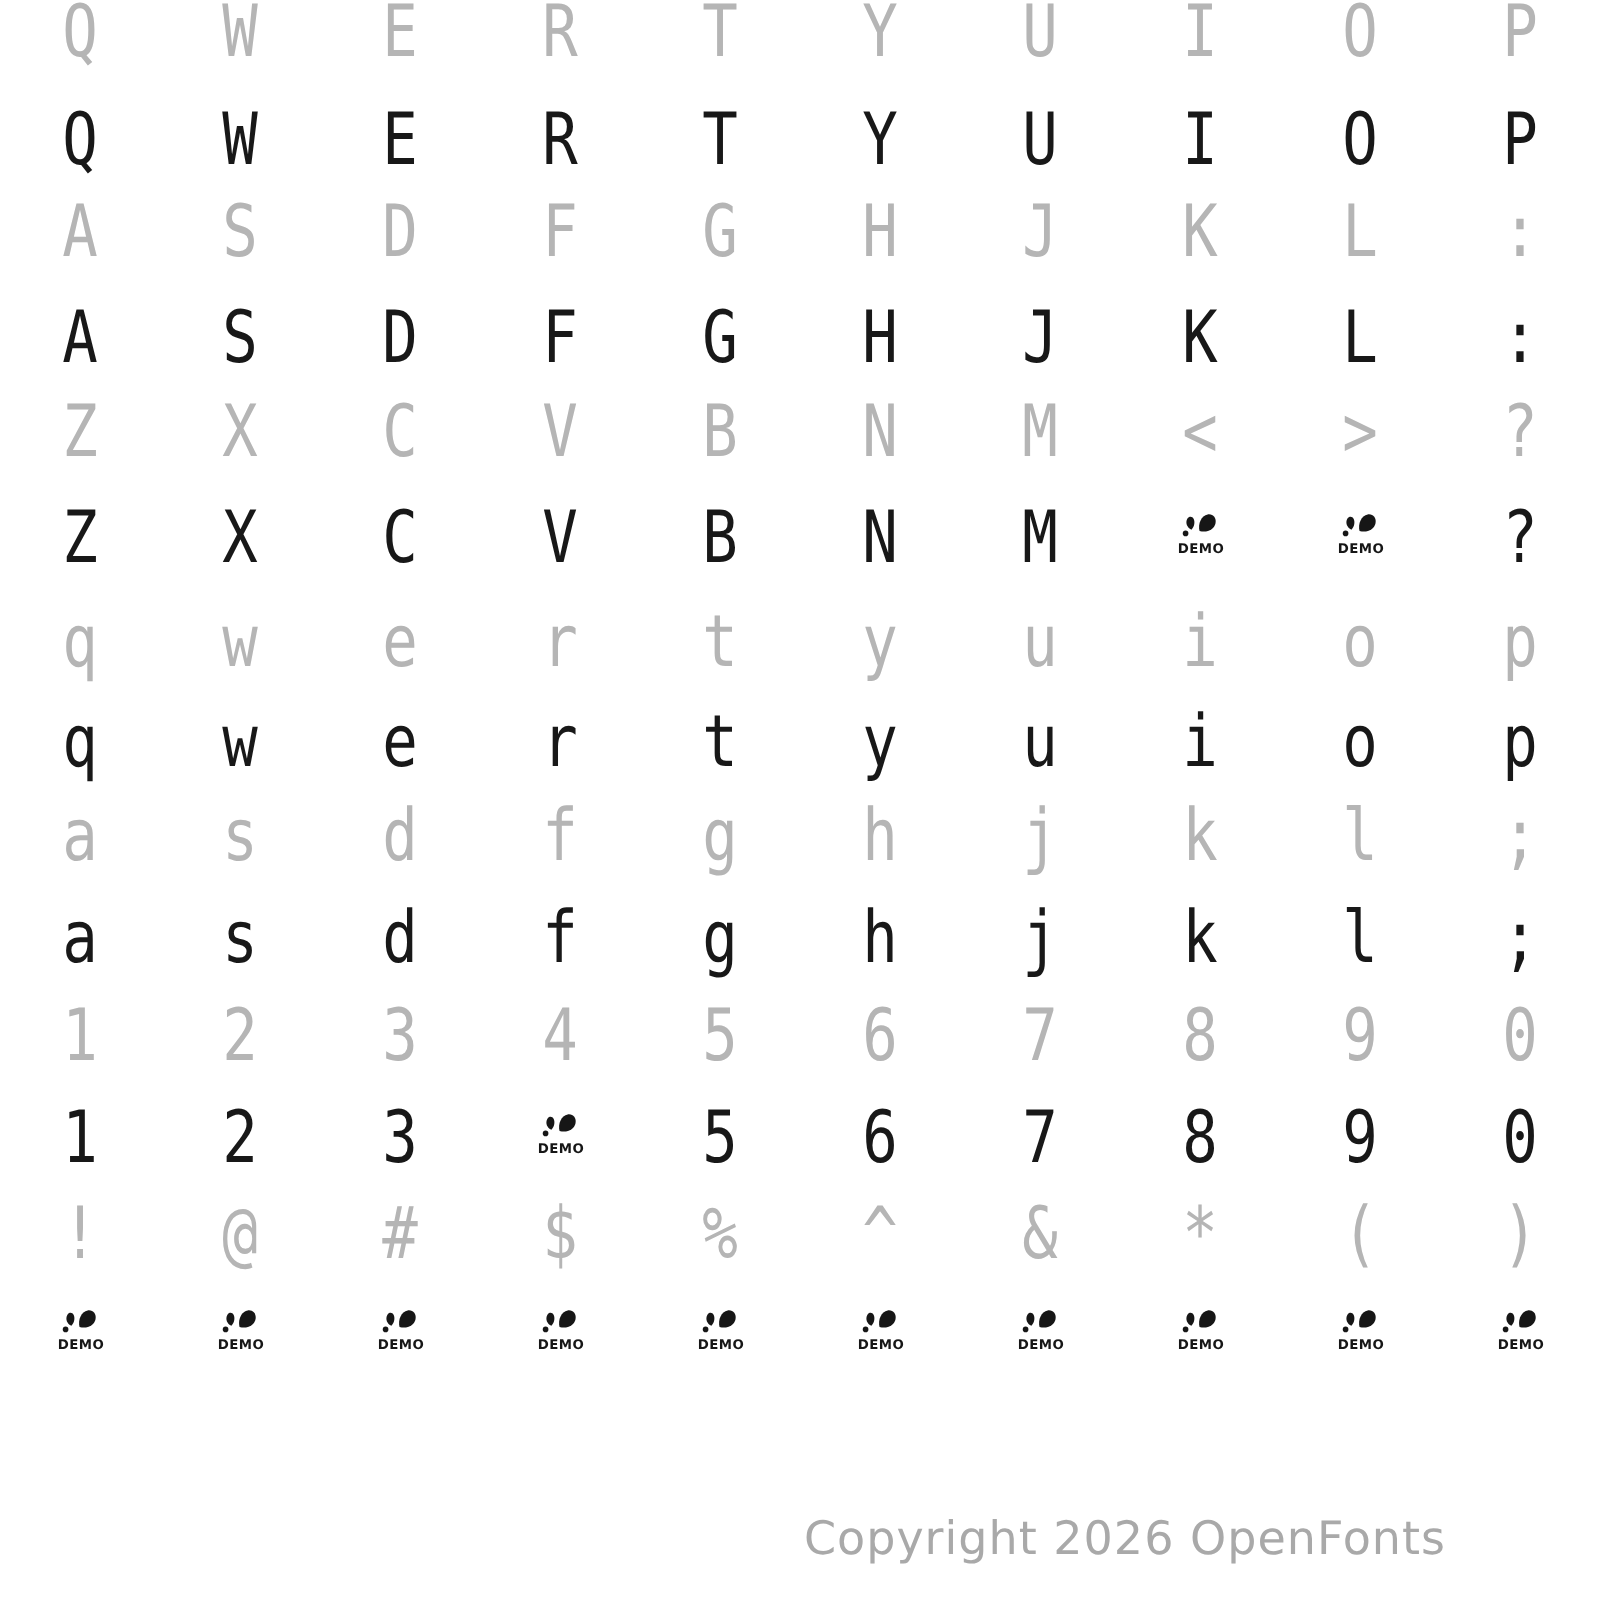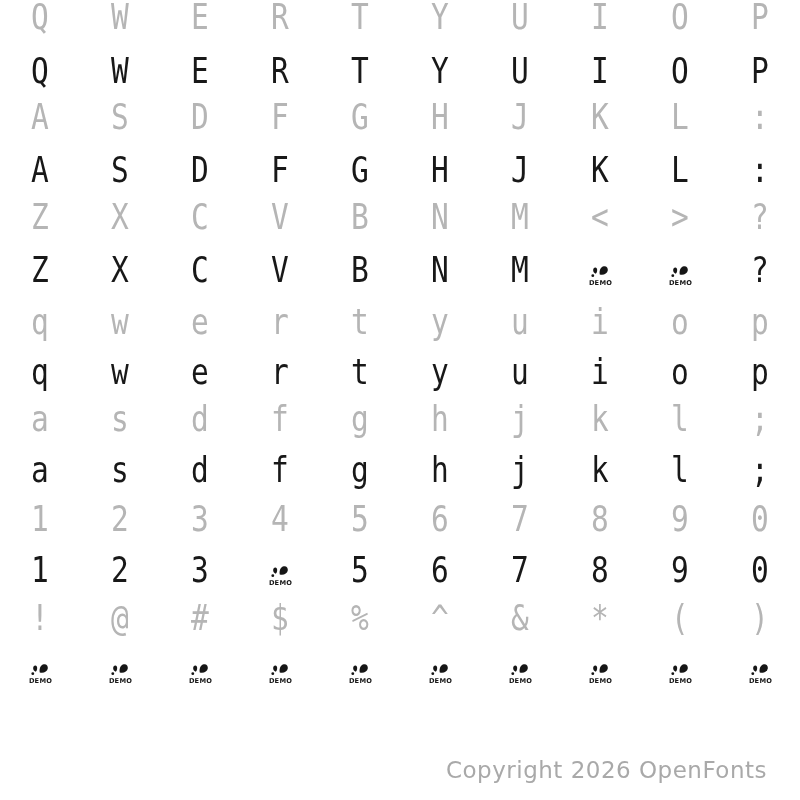--- a/index.html
+++ b/index.html
@@ -19,33 +19,32 @@
     width:80px;height:50px;
     line-height:50px;
     text-align:center;
     font-size:36px;
     transform:scaleX(0.82);
   }
   .row.muted .cell{color:#b5b5b5;}
   .row.strong .cell{color:#181818;}
   .cell.demo{
     transform:none;
-    display:flex;align-items:center;justify-content:center;
+    display:flex;justify-content:center;
   }
   .cell.demo svg{margin-top:10px;display:block;}
   .footer{
     position:absolute;
     top:757px;left:0;width:723px;
     text-align:right;
     font-family:"DejaVu Sans", sans-serif;
     font-size:23px;
     letter-spacing:0.5px;
     color:#a9a9a9;
     white-space:nowrap;
-    margin-left:44px;
   }
 </style>
 </head>
 <body>
 
 <div class="grid">
     <div class="row muted" style="top: -8px;">
       <span class="cell">Q</span>
       <span class="cell">W</span>
       <span class="cell">E</span>

